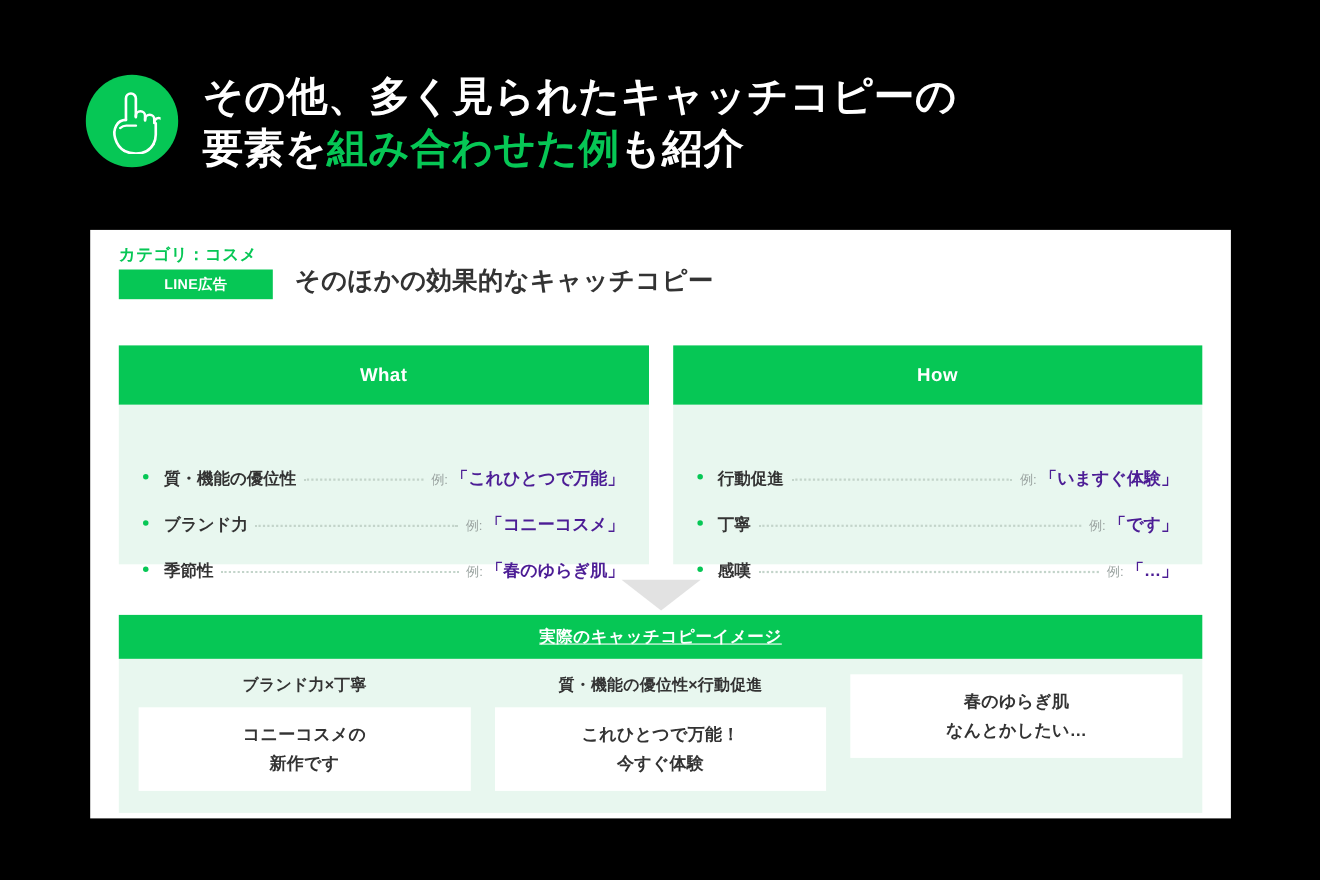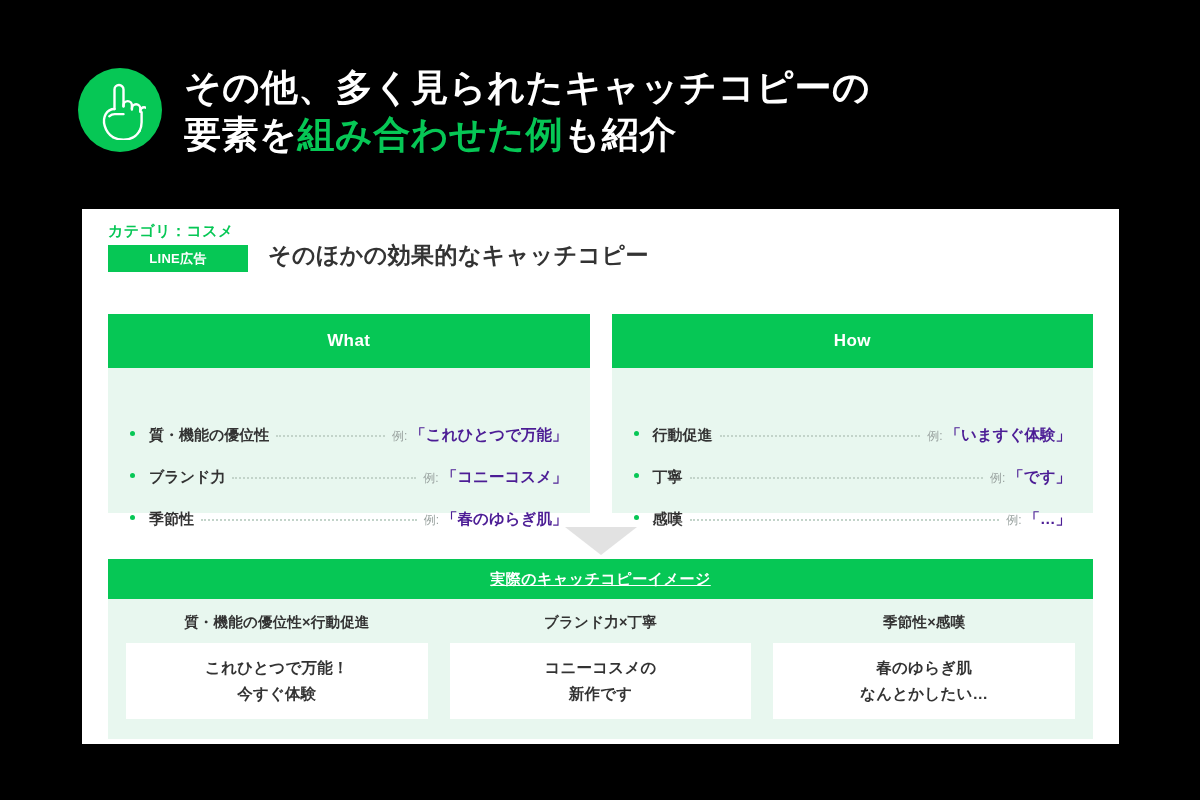--- a/index.html
+++ b/index.html
@@ -349,37 +349,36 @@
 
     </div>
 
     <div class="arrow"></div>
 
     <div class="result">
       <div class="result-head">実際のキャッチコピーイメージ</div>
       <div class="result-body">
 
         <div class="combo">
+          <div class="combo-label">ブランド力×丁寧</div>
+          <div class="combo-box">
+            <div class="combo-line">コニーコスメの</div>
+            <div class="combo-line">新作です</div>
+          </div>
+        </div>
+
+        <div class="combo">
           <div class="combo-label">質・機能の優位性×行動促進</div>
           <div class="combo-box">
             <div class="combo-line">これひとつで万能！</div>
             <div class="combo-line">今すぐ体験</div>
           </div>
         </div>
 
         <div class="combo">
-          <div class="combo-label">ブランド力×丁寧</div>
-          <div class="combo-box">
-            <div class="combo-line">コニーコスメの</div>
-            <div class="combo-line">新作です</div>
-          </div>
-        </div>
-
-        <div class="combo">
-          <div class="combo-label">季節性×感嘆</div>
           <div class="combo-box">
             <div class="combo-line">春のゆらぎ肌</div>
             <div class="combo-line">なんとかしたい…</div>
           </div>
         </div>
 
       </div>
     </div>
 
   </div>

